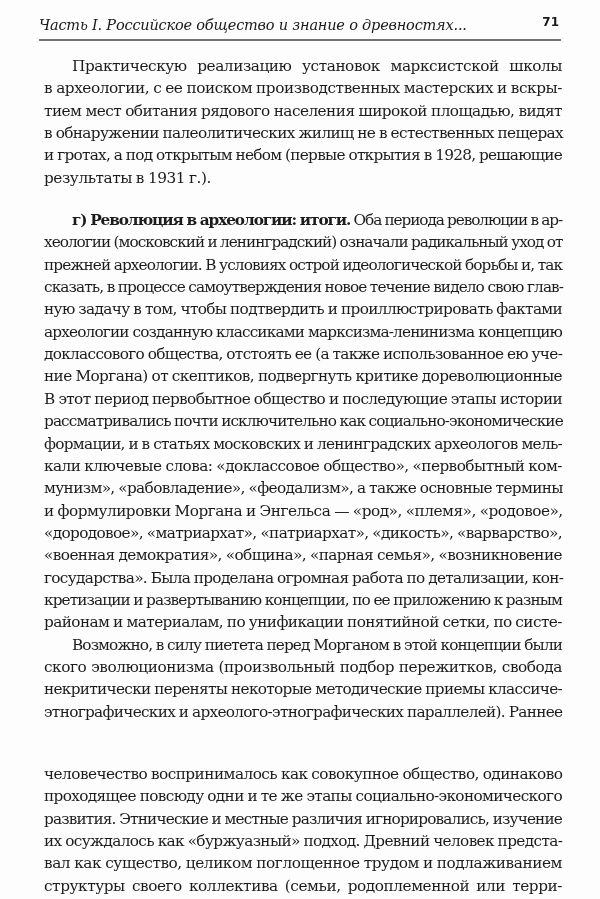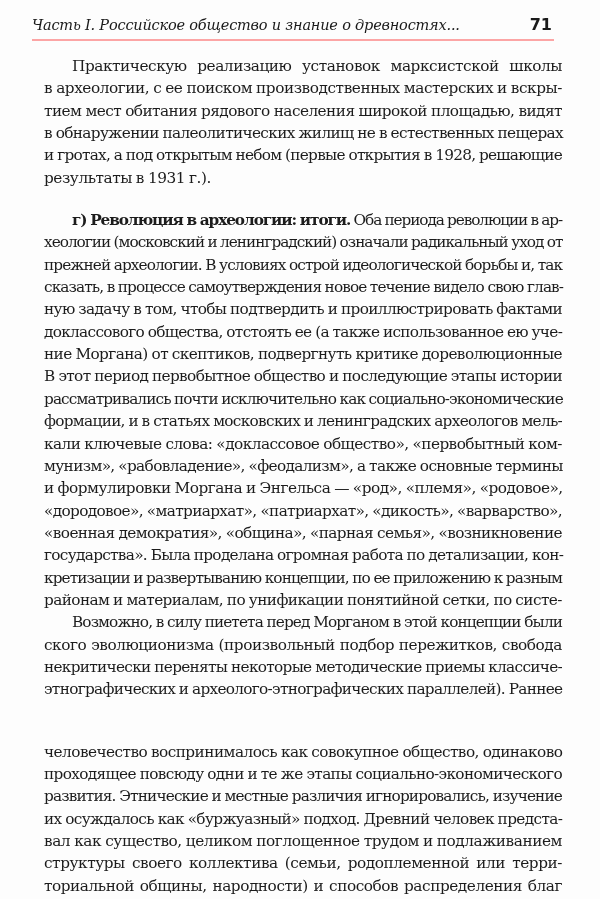--- a/index.html
+++ b/index.html
@@ -1,29 +1,29 @@
 <!DOCTYPE html>
 <html><head>
 <meta charset="utf-8">
 <style>
   html, body { margin: 0; padding: 0; background: #ffffff; }
   body { width: 600px; height: 899px; overflow: hidden; position: relative; }
   .page { position: absolute; left: 0; top: 0; width: 600px; height: 899px; background: #fdfdfd; }
   .header {
-    position: absolute; left: 32px; top: 15px; width: 522px; height: 24px;
-    border-bottom: 2px solid #fca5a5;
+    position: absolute; left: 39px; top: 15px; width: 522px; height: 24px;
+    border-bottom: 2px solid #737373;
     font-family: "DejaVu Serif", serif; color: #1a1a1a; text-align: center;
   }
   .header-title {
     position: absolute; left: 0; top: 2px;
     font-style: italic; font-size: 14.5px; letter-spacing: -0.2px;
   }
   .page-number {
     position: absolute; right: 2px; top: 0px;
-    font-family: "DejaVu Sans", sans-serif; font-weight: bold; font-size: 16px;
+    font-family: "DejaVu Sans", sans-serif; font-weight: bold; font-size: 12px;
   }
   .body {
     position: absolute; left: 44px; top: 55px; width: 518px;
     font-family: "DejaVu Serif", serif; font-size: 15.3px; line-height: 22.35px;
     color: #1c1c1c; text-align: justify; hyphens: manual;
     letter-spacing: -0.45px; word-spacing: -0.5px;
   }
   .line { display: block; text-align: justify; text-align-last: justify; white-space: nowrap; overflow: visible; }
   .line.last { text-align-last: left; }
   .bold { font-weight: bold; }
@@ -47,20 +47,21 @@
       <span class="line" style="letter-spacing: -0.75px;">и гротах, а под открытым небом (первые открытия в 1928, решающие</span>
       <span class="line last">результаты в 1931 г.).</span>
     </div>
 
     <div class="para-block" style="margin-top:20px">
       <span class="line" style="padding-left: 28px; letter-spacing: -1.1px;"><b class="bold">г) Революция в археологии: итоги.</b><span> Оба периода революции в ар-</span></span>
       <span class="line" style="letter-spacing: -1px;">хеологии (московский и ленинградский) означали радикальный уход от</span>
       <span class="line" style="letter-spacing: -0.9px;">прежней археологии. В условиях острой идеологической борьбы и, так</span>
       <span class="line" style="letter-spacing: -0.9px;">сказать, в процессе самоутверждения новое течение видело свою глав-</span>
       <span class="line" style="letter-spacing: -0.65px;">ную задачу в том, чтобы подтвердить и проиллюстрировать фактами</span>
+      <span class="line" style="letter-spacing: -0.85px;">археологии созданную классиками марксизма-ленинизма концепцию</span>
       <span class="line" style="letter-spacing: -0.7px;">доклассового общества, отстоять ее (а также использованное ею уче-</span>
       <span class="line" style="letter-spacing: -0.6px;">ние Моргана) от скептиков, подвергнуть критике дореволюционные</span>
       <span class="line" style="letter-spacing: -0.65px;">В этот период первобытное общество и последующие этапы истории</span>
       <span class="line" style="letter-spacing: -0.9px;">рассматривались почти исключительно как социально-экономические</span>
       <span class="line" style="letter-spacing: -0.7px;">формации, и в статьях московских и ленинградских археологов мель-</span>
       <span class="line" style="letter-spacing: -0.55px;">кали ключевые слова: «доклассовое общество», «первобытный ком-</span>
       <span class="line" style="letter-spacing: -0.65px;">мунизм», «рабовладение», «феодализм», а также основные термины</span>
       <span class="line" style="letter-spacing: -0.5px;">и формулировки Моргана и Энгельса — «род», «племя», «родовое»,</span>
       <span class="line" style="letter-spacing: -0.65px;">«дородовое», «матриархат», «патриархат», «дикость», «варварство»,</span>
       <span class="line" style="letter-spacing: -0.6px;">«военная демократия», «община», «парная семья», «возникновение</span>

